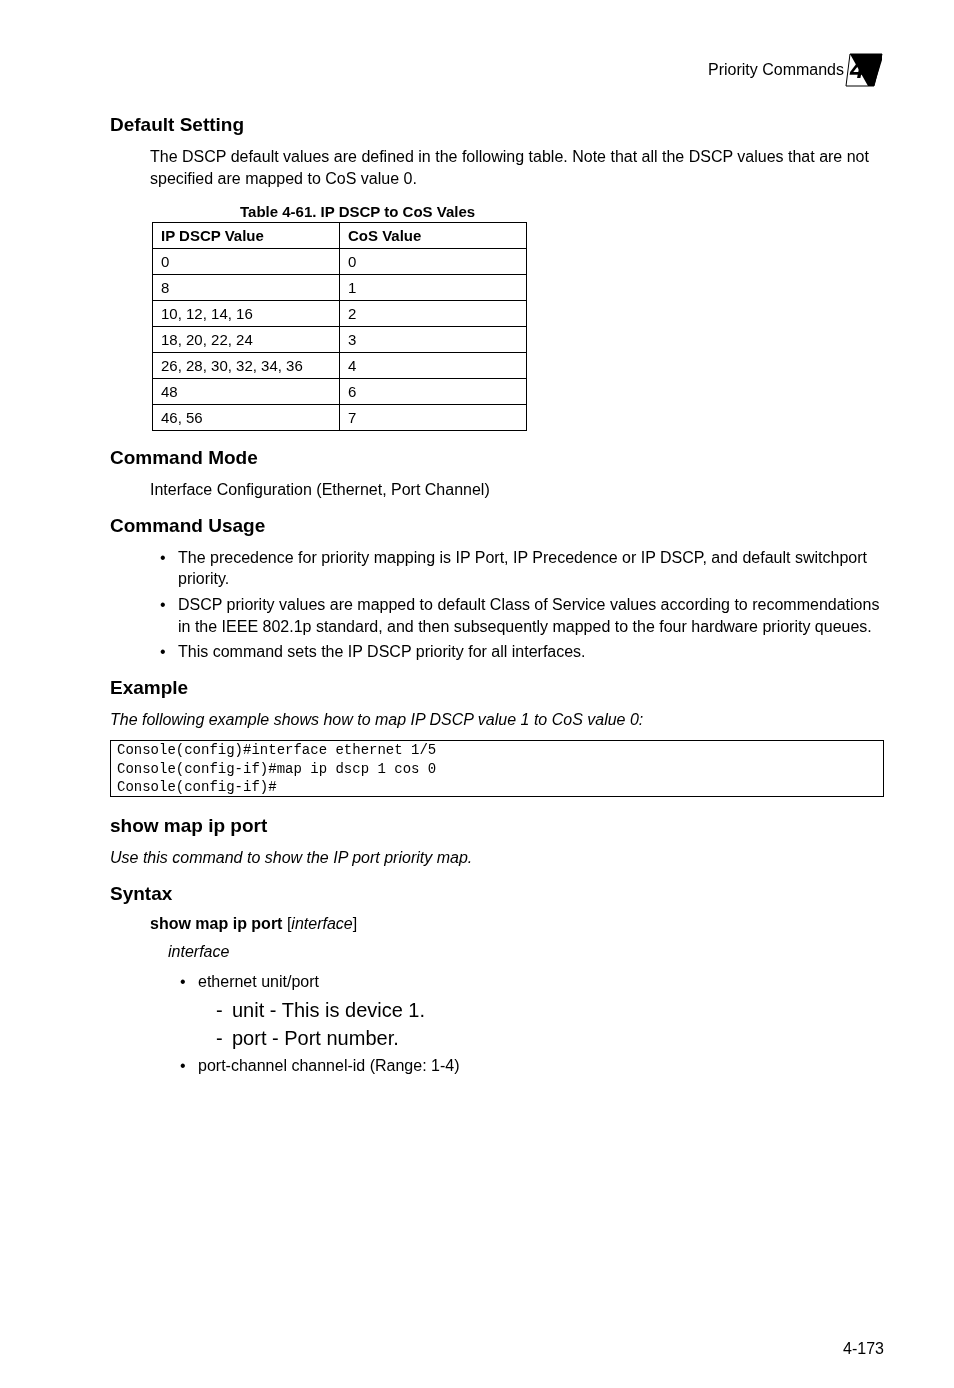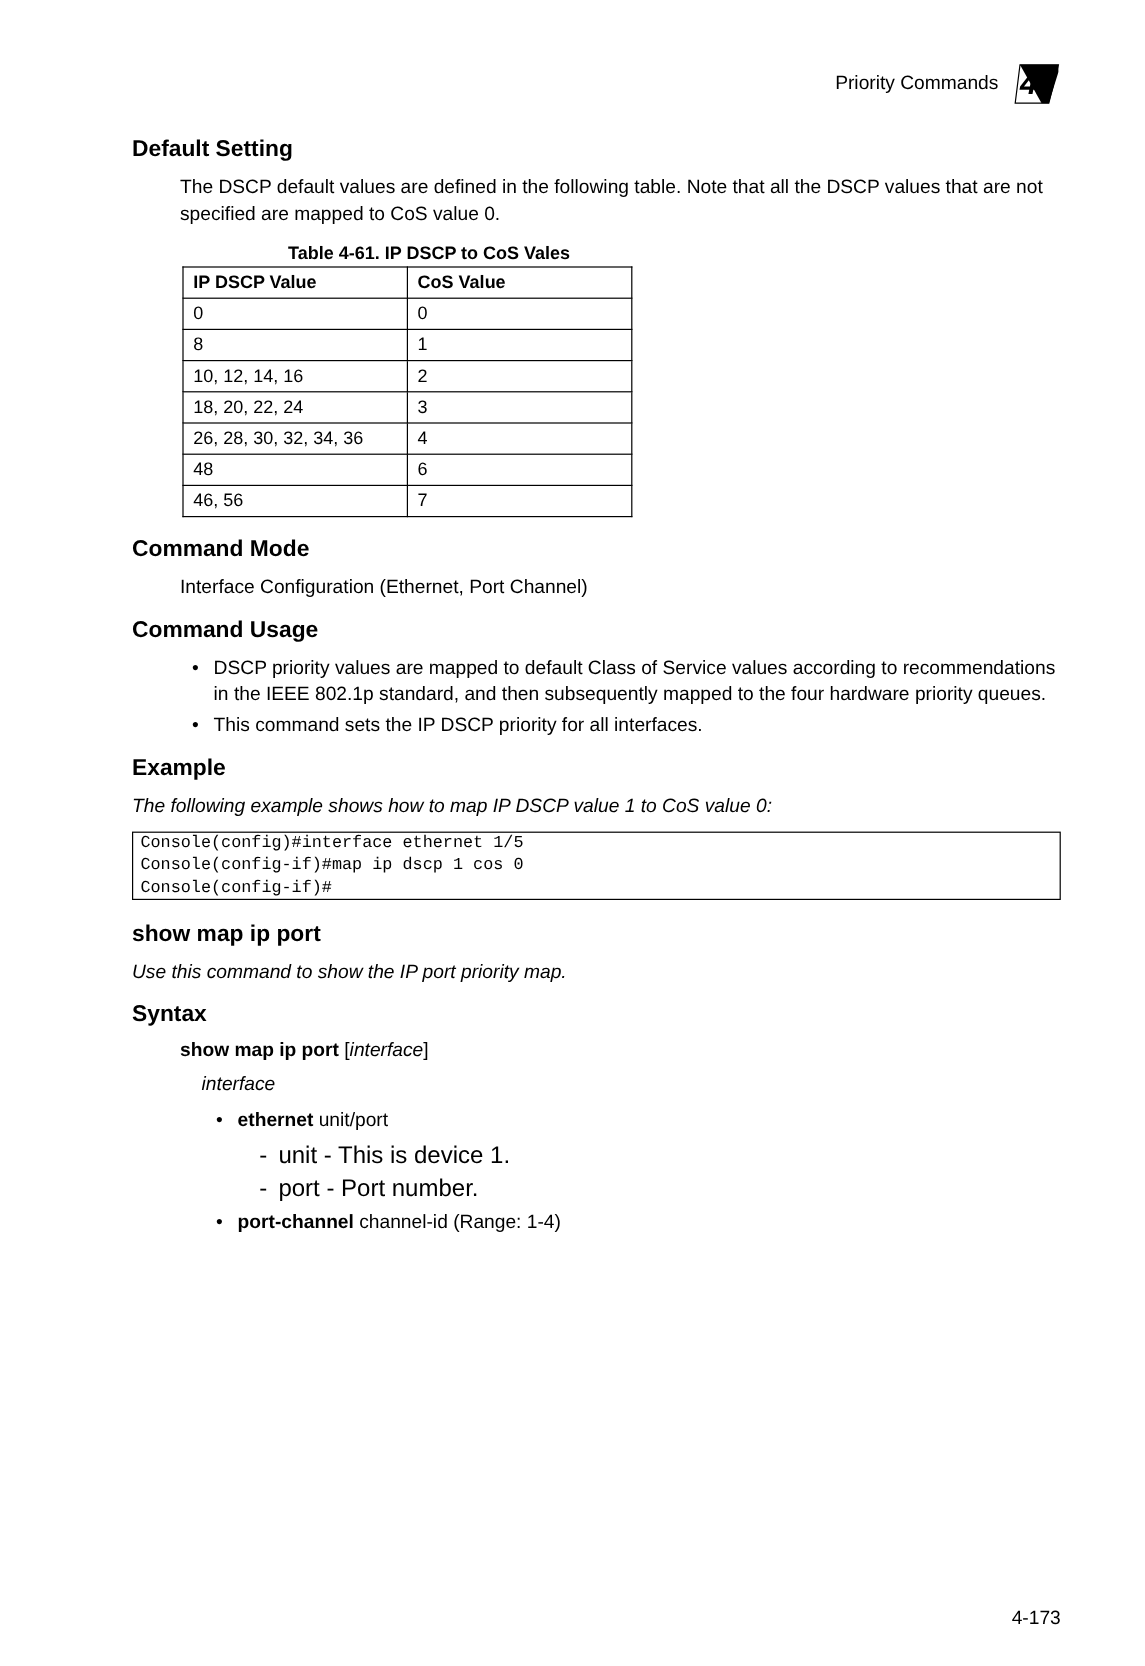--- a/index.html
+++ b/index.html
@@ -13,21 +13,20 @@
   .page {
     padding: 50px 70px 40px 110px;
     box-sizing: border-box;
     min-height: 1388px;
     position: relative;
   }
   .header-bar {
     display: flex;
     justify-content: flex-end;
     align-items: center;
-    gap: 12px;
     margin-bottom: 24px;
   }
   .header-text {
     font-size: 16px;
   }
   .chapter-badge {
     width: 40px;
     height: 40px;
     position: relative;
   }
@@ -155,21 +154,21 @@
     font-size: 20px;
     line-height: 1.4;
     position: relative;
     padding-left: 16px;
   }
   ul.dash-list > li::before {
     content: "-";
     position: absolute;
     left: 0;
   }
-  .bold { font-weight: bold; }
+  .bold { font-weight: normal; }
   .ital { }
   .pagenum {
     position: absolute;
     bottom: 30px;
     right: 70px;
     font-size: 16px;
   }
 </style>
 </head>
 <body>
@@ -228,20 +227,21 @@
           <td>7</td>
         </tr>
     </tbody>
   </table>
 
   <div class="section-bold">Command Mode</div>
   <p class="body-text">Interface Configuration (Ethernet, Port Channel)</p>
 
   <div class="section-bold">Command Usage</div>
   <ul class="bullets">
+    <li>The precedence for priority mapping is IP Port, IP Precedence or IP DSCP, and default switchport priority.</li>
     <li>DSCP priority values are mapped to default Class of Service values according to recommendations in the IEEE 802.1p standard, and then subsequently mapped to the four hardware priority queues.</li>
     <li>This command sets the IP DSCP priority for all interfaces.</li>
   </ul>
 
   <div class="section-bold">Example</div>
   <p class="body-text-noindent">The following example shows how to map IP DSCP value 1 to CoS value 0:</p>
   <div class="code-block">Console(config)#interface ethernet 1/5
 Console(config-if)#map ip dscp 1 cos 0
 Console(config-if)#</div>
 

